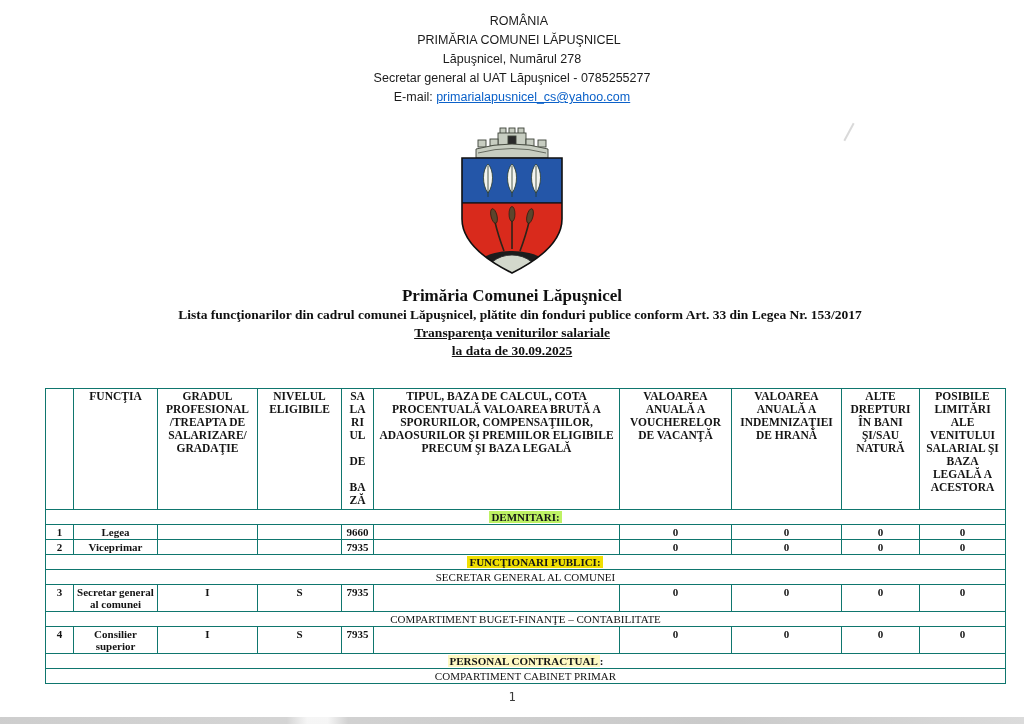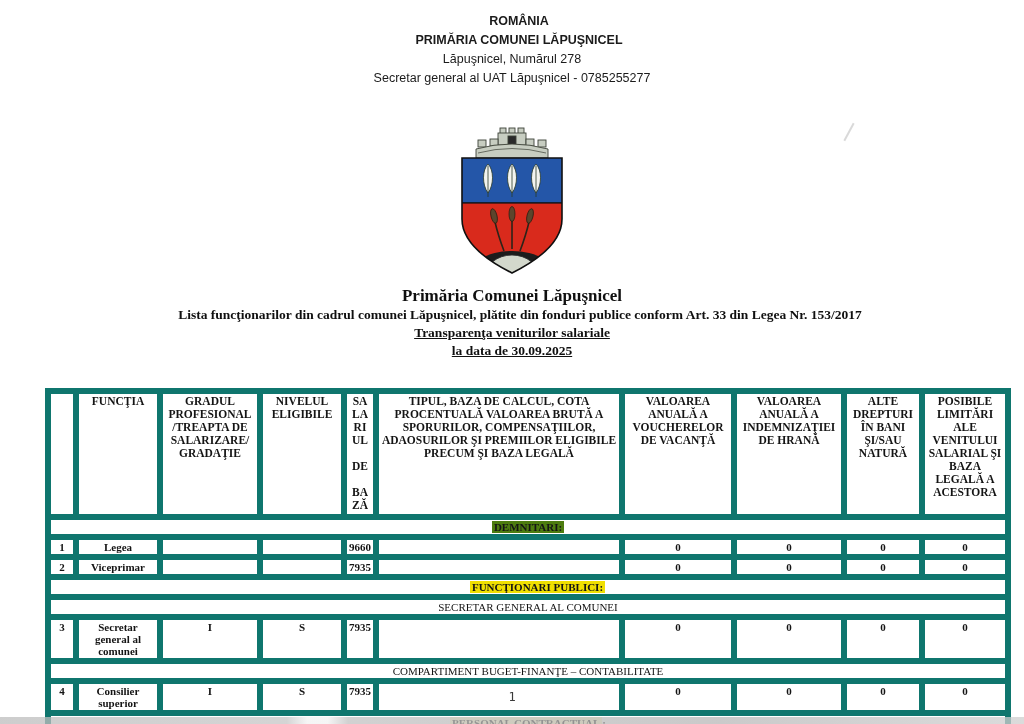--- a/index.html
+++ b/index.html
@@ -8,21 +8,21 @@
     background:#ffffff;color:#141414;
     font-family:"Liberation Serif", serif;
   }
   
   .letterhead{
     position:absolute;top:12px;left:0;width:100%;
     text-align:center;
     font-family:"Liberation Sans", sans-serif;
     font-size:12.5px;line-height:19px;color:#1b1b1b;
   }
-  .letterhead .bold{font-weight:bold;margin-left:14px;}
+  .letterhead .bold{font-weight:normal;margin-left:14px;}
   .email-line{white-space:nowrap;}
   .email-link{color:#0b61c9;text-decoration:underline;cursor:pointer;}
   
   .coa{position:absolute;top:127px;left:452px;}
   
   .titleblock{
     position:absolute;top:286px;left:0;width:100%;
     text-align:center;font-weight:bold;color:#101010;
   }
   .t1{font-size:17px;line-height:20px;}
@@ -31,21 +31,21 @@
   
   table.salary{
     position:absolute;left:45px;top:388px;width:960px;
     border-collapse:collapse;table-layout:fixed;
     background:#fff;
   }
   col.c0{width:28px}col.c1{width:84px}col.c2{width:100px}col.c3{width:84px}
   col.c4{width:32px}col.c5{width:246px}col.c6{width:112px}col.c7{width:110px}
   col.c8{width:78px}col.c9{width:86px}
   .salary th,.salary td{
-    border:6px solid #0f766e;
+    border:1px solid #0f766e;
     padding:1px 2px;
     vertical-align:top;text-align:center;
     overflow:hidden;
   }
   .salary th{
     font-weight:bold;font-size:11.5px;line-height:13px;
     white-space:pre-line;height:118px;
   }
   .data-cell{font-weight:bold;font-size:11px;line-height:12px;}
   .section-cell{font-weight:bold;font-size:11px;line-height:12px;height:12px;}
@@ -69,20 +69,24 @@
   }
 </style>
 </head>
 <body>
 
 <div class="letterhead">
   <div class="bold">ROMÂNIA</div>
   <div class="bold">PRIMĂRIA COMUNEI LĂPUŞNICEL</div>
   <div>Lăpuşnicel, Numărul 278</div>
   <div>Secretar general al UAT Lăpuşnicel - 0785255277</div>
+  <div class="email-line">
+    <span>E-mail:</span>
+    <span class="email-link" style="color: rgb(11, 97, 201);">primarialapusnicel_cs@yahoo.com</span>
+  </div>
 </div>
 
 <svg class="coa" width="120" height="147" viewBox="0 0 120 147">
 
   <g stroke="#3d4238" stroke-width="0.9">
 
     <rect class="crown-fill" x="48" y="1" width="6" height="6" fill="#c7cdc1"></rect>
     <rect class="crown-fill" x="57" y="1" width="6" height="6" fill="#c7cdc1"></rect>
     <rect class="crown-fill" x="66" y="1" width="6" height="6" fill="#c7cdc1"></rect>
 
@@ -170,21 +174,21 @@
 ZĂ</th>
         <th>TIPUL, BAZA DE CALCUL, COTA PROCENTUALĂ VALOAREA BRUTĂ A SPORURILOR, COMPENSAŢIILOR, ADAOSURILOR ŞI PREMIILOR ELIGIBILE PRECUM ŞI BAZA LEGALĂ</th>
         <th>VALOAREA ANUALĂ A VOUCHERELOR DE VACANŢĂ</th>
         <th>VALOAREA ANUALĂ A INDEMNIZAŢIEI DE HRANĂ</th>
         <th>ALTE DREPTURI ÎN BANI ŞI/SAU NATURĂ</th>
         <th>POSIBILE LIMITĂRI ALE VENITULUI SALARIAL ŞI BAZA LEGALĂ A ACESTORA</th>
       </tr>
     </thead>
   <tbody>
       <tr>
-        <td colspan="10" class="section-cell"><span class="hl" style="background: #4d7c0f;">DEMNITARI:</span></td>
+        <td colspan="10" class="section-cell"><span class="hl" style="background: #bef264;">DEMNITARI:</span></td>
       </tr>
       <tr>
         <td class="data-cell">1</td>
         <td class="data-cell">Legea</td>
         <td class="data-cell"></td>
         <td class="data-cell"></td>
         <td class="data-cell">9660</td>
         <td class="data-cell"></td>
         <td class="data-cell">0</td>
         <td class="data-cell">0</td>

